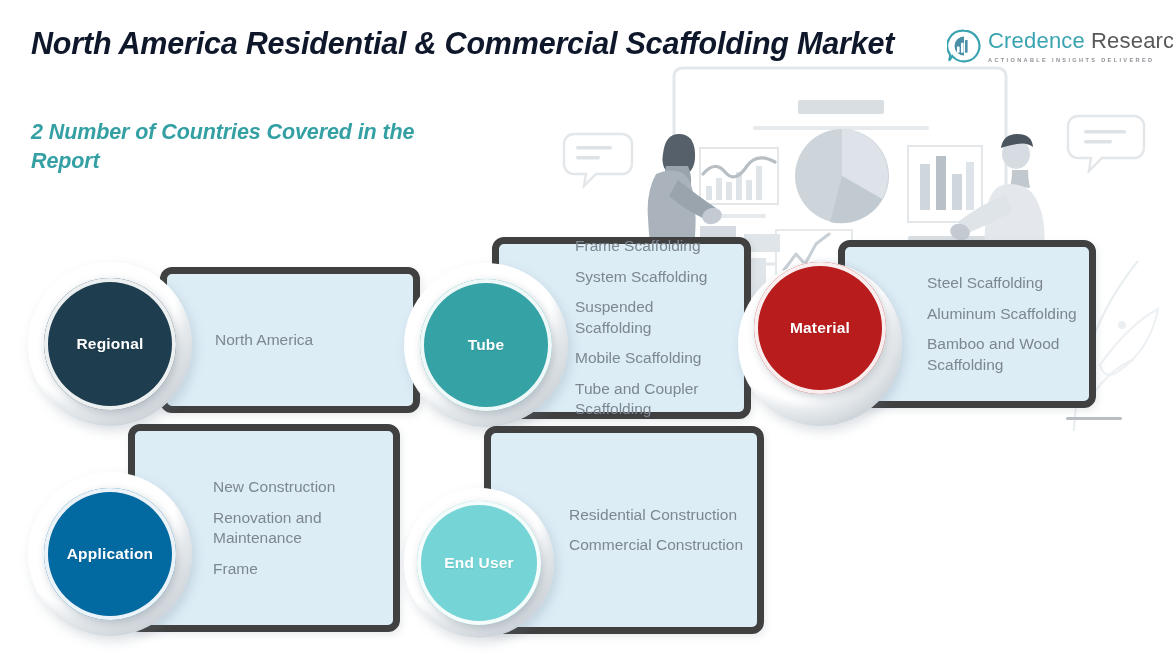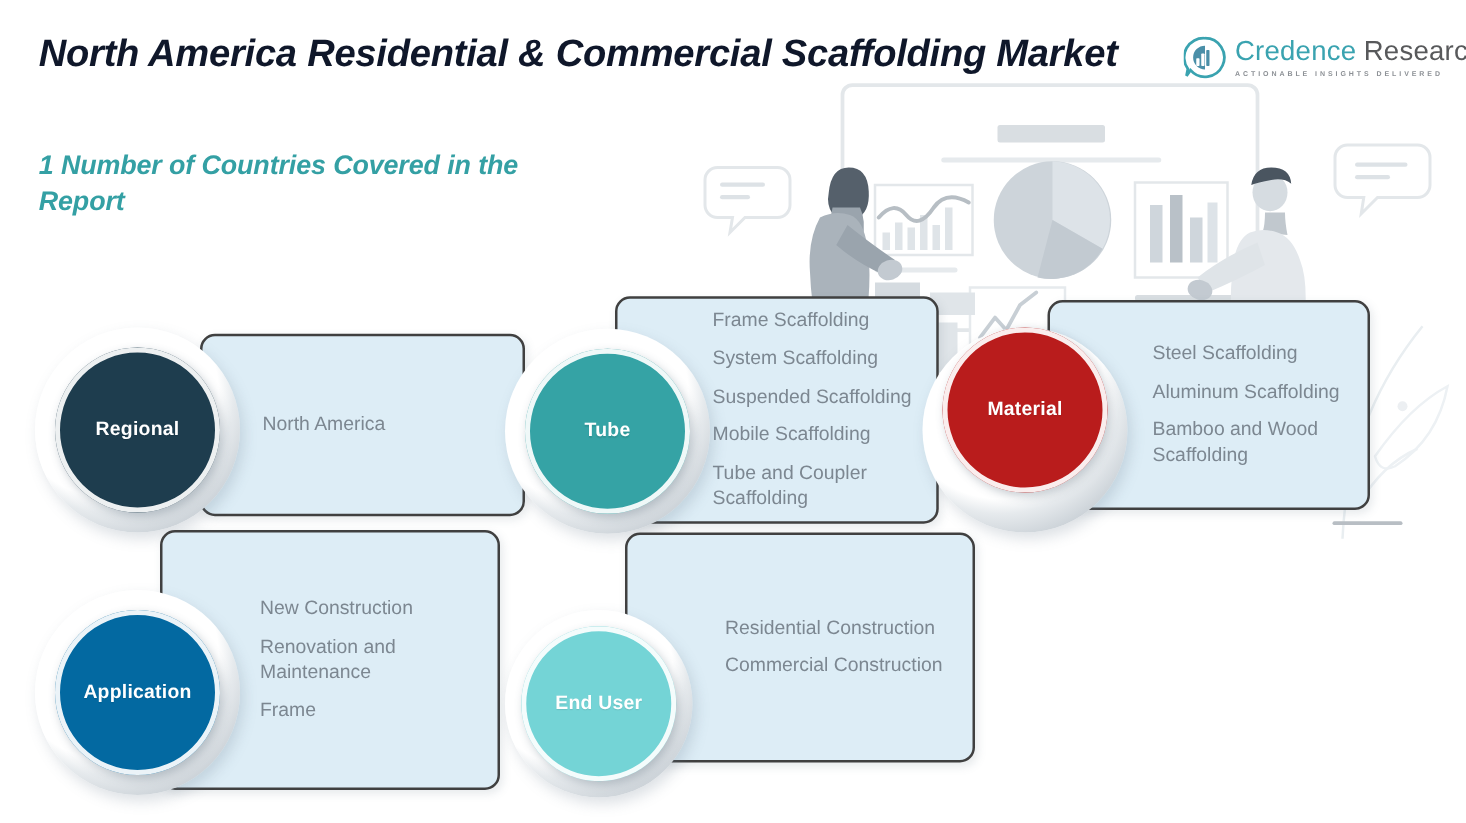--- a/index.html
+++ b/index.html
@@ -105,21 +105,21 @@
 
   
   .card {
     position: absolute;
     z-index: 2;
   }
 
   .panel {
     position: absolute;
     background: #ddedf6;
-    border: 2px solid #404040;
+    border: 7px solid #404040;
     border-radius: 12px;
     box-shadow: 2px 3px 7px rgba(110,130,145,0.16);
   }
 
   .panel-items {
     position: absolute;
     left: 0; top: 0;
     width: 100%;
     height: 100%;
     display: flex;
@@ -242,21 +242,21 @@
   <svg id="bg-leaf" viewBox="0 0 120 190">
     <path d="M14 186 q4 -96 64 -170" fill="none" stroke="#e9eef1" stroke-width="2"></path>
     <path d="M40 120 q28 -40 58 -56 q-8 42 -42 64 q-12 6 -16 -8 z" fill="none" stroke="#edf1f4" stroke-width="2"></path>
     <path d="M26 160 q20 -34 48 -46" fill="none" stroke="#edf1f4" stroke-width="2"></path>
     <rect x="6" y="172" width="56" height="3" rx="1.5" fill="#b8bec4"></rect>
     <circle cx="62" cy="80" r="4" fill="#eceff2"></circle>
   </svg>
 
   <div id="header">
     <div id="page-title">North America Residential &amp; Commercial Scaffolding Market</div>
-    <div id="page-subtitle">1 Number of Countries Covered in the Report</div>
+    <div id="page-subtitle">2 Number of Countries Covered in the Report</div>
 
     <div id="logo">
       <svg id="logo-mark" viewBox="0 0 34 34">
         <path d="M17 1.6 a15.4 15.4 0 1 1 -11.6 25.5 l-3.2 4.6 l1.1 -5.6 A15.4 15.4 0 0 1 17 1.6 z" fill="none" stroke="#3aa3b0" stroke-width="2.2"></path>
         <path d="M7.5 17 a9.5 9.5 0 0 1 9.5 -9.5 v19 A9.5 9.5 0 0 1 7.5 17 z" fill="#4a8fa8"></path>
         <rect x="10" y="17.5" width="2.6" height="6.2" rx="0.6" fill="#ffffff"></rect>
         <rect x="14" y="13.8" width="2.6" height="9.9" rx="0.6" fill="#ffffff"></rect>
         <rect x="18" y="11" width="2.6" height="12.7" rx="0.6" fill="#4a8fa8"></rect>
       </svg>
       <div id="logo-text-wrap">
@@ -319,21 +319,21 @@
         <div class="panel-item">Frame</div>
       </div>
     </div>
     <div class="circle-halo" style="left:0px; top:0px; width:164px; height:164px;"></div>
     <div class="circle" style="left:16px; top:16px; width:132px; height:132px; background:#0369a1;">
       <span class="circle-label">Application</span>
     </div>
   </div>
 
   <div class="card" style="left:404px; top:488px;">
-    <div class="panel" style="left:96px; top:-62px; width:280px; height:184px;">
+    <div class="panel" style="left:80px; top:-62px; width:280px; height:208px;">
       <div class="panel-items" style="padding-left:78px; padding-right:10px;">
         <div class="panel-item">Residential Construction</div>
         <div class="panel-item">Commercial Construction</div>
       </div>
     </div>
     <div class="circle-halo" style="left:0px; top:0px; width:150px; height:150px;"></div>
     <div class="circle" style="left:13px; top:13px; width:124px; height:124px; background:#74d4d6;">
       <span class="circle-label">End User</span>
     </div>
   </div>

